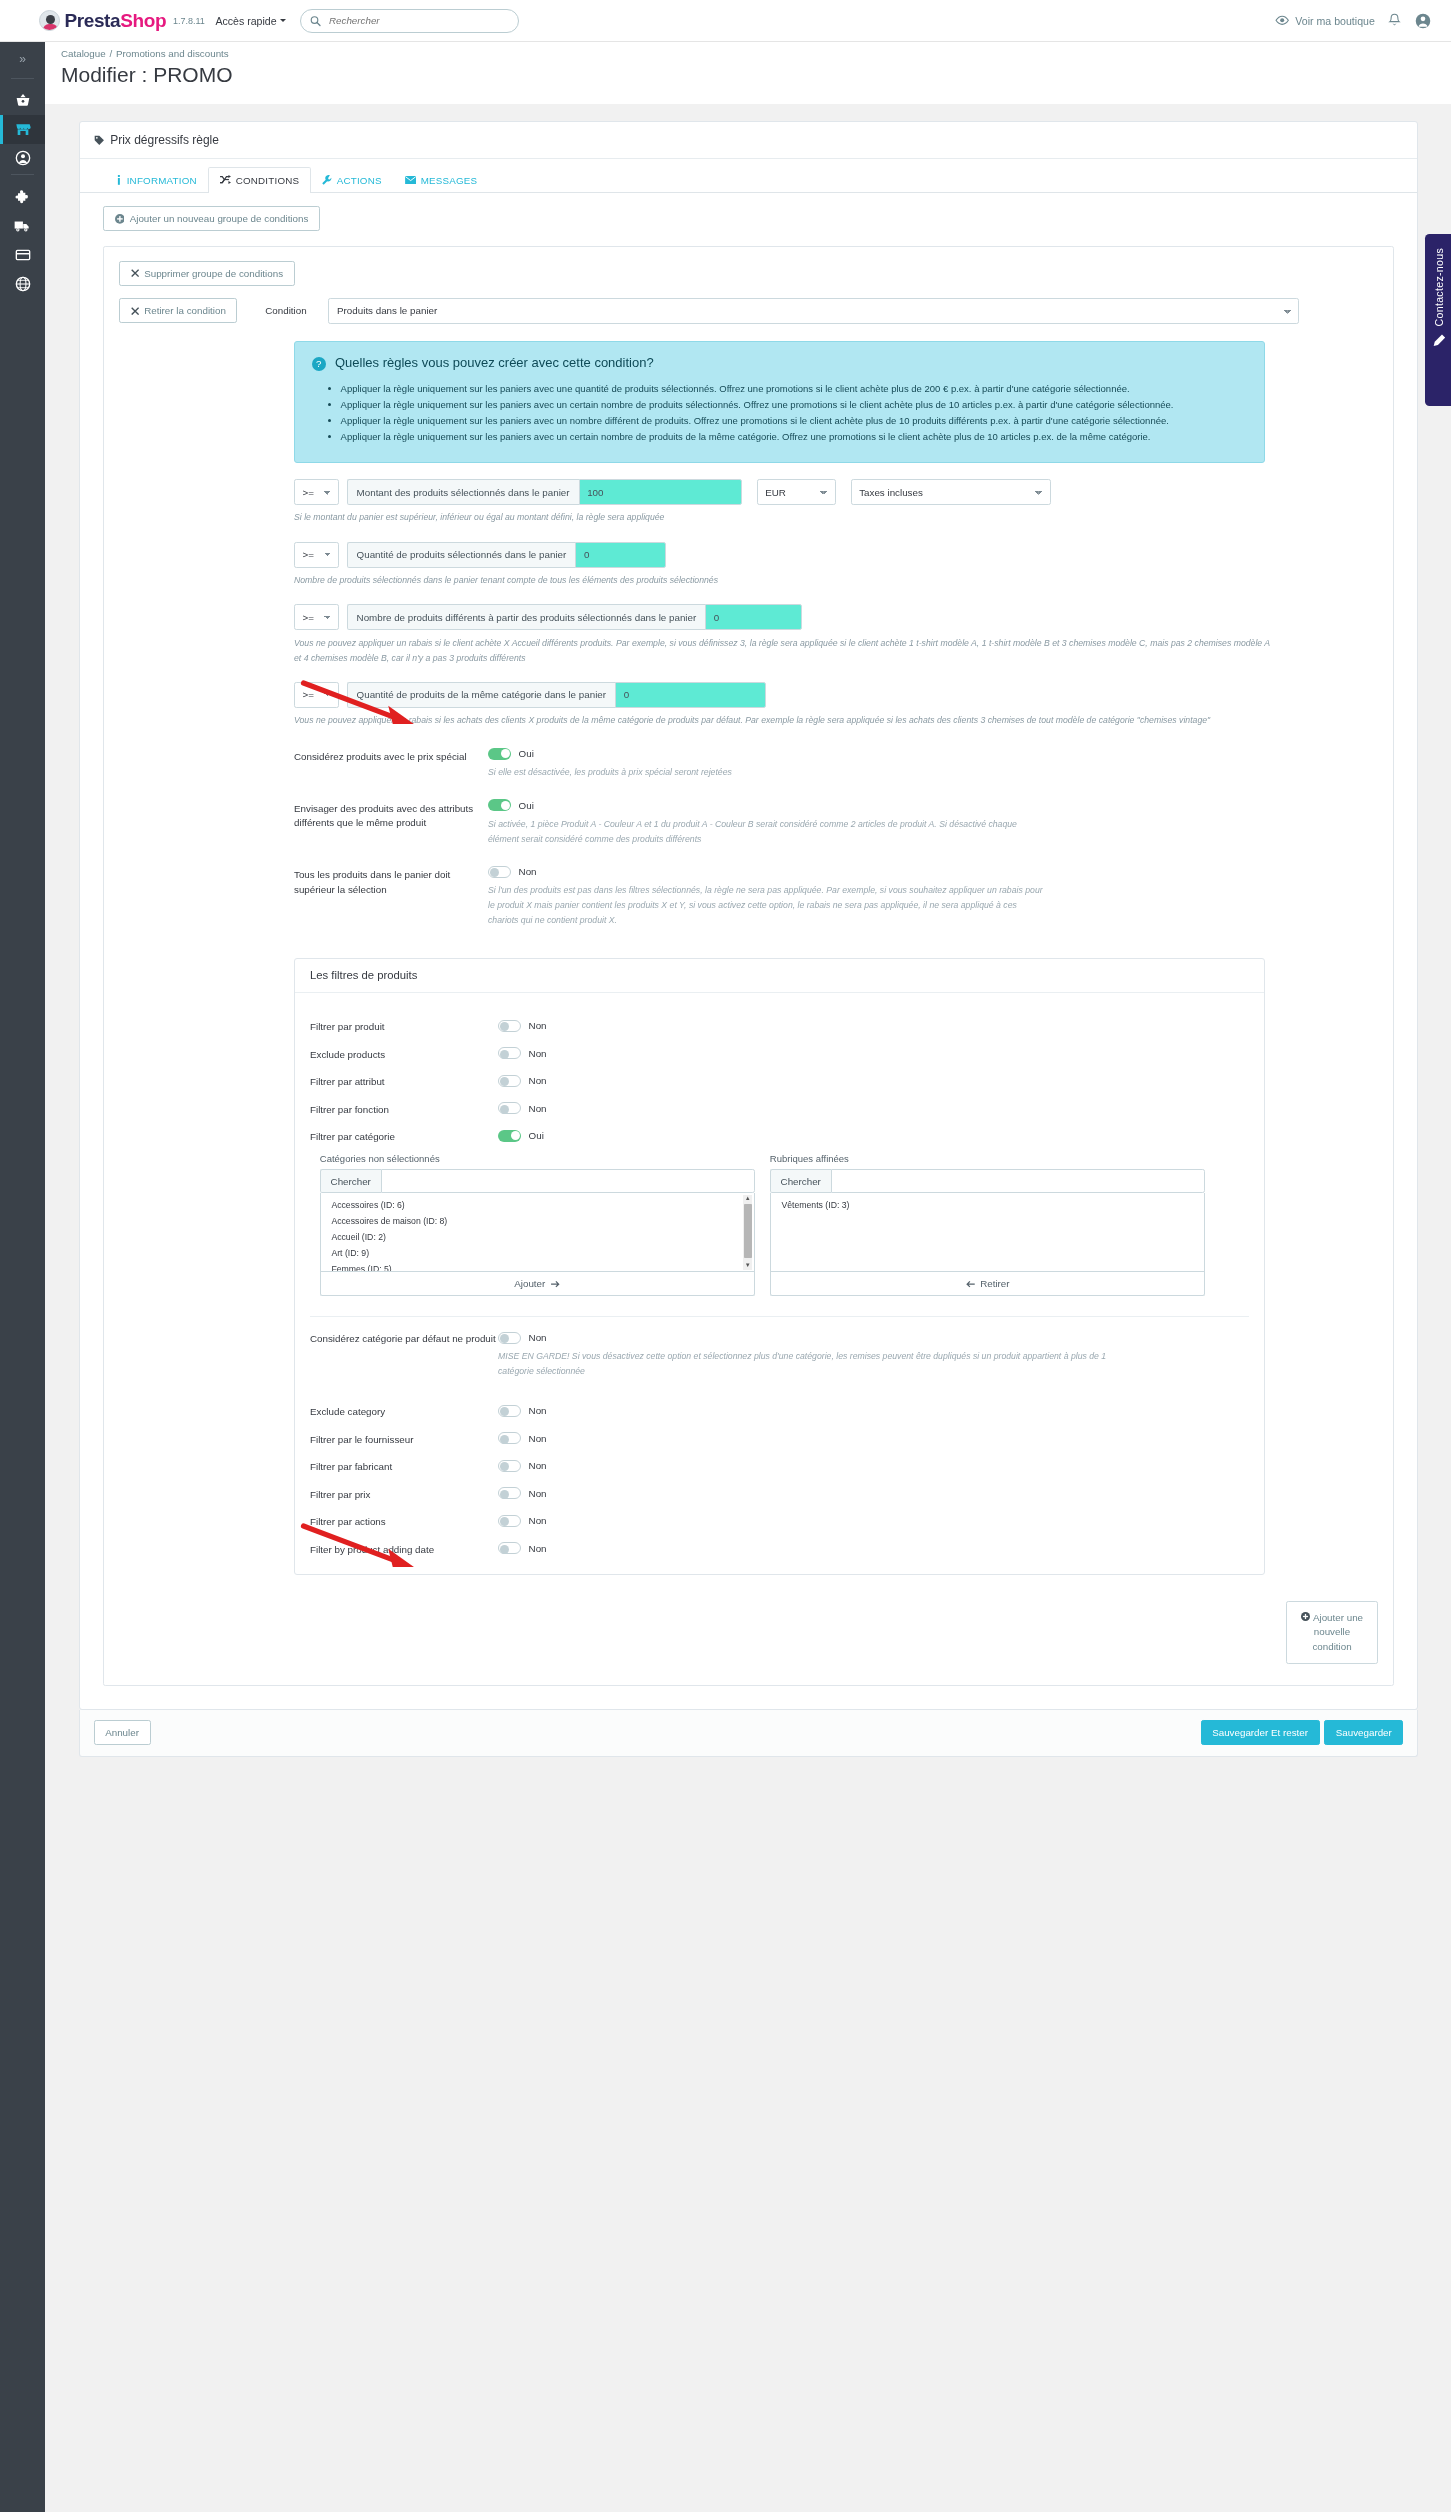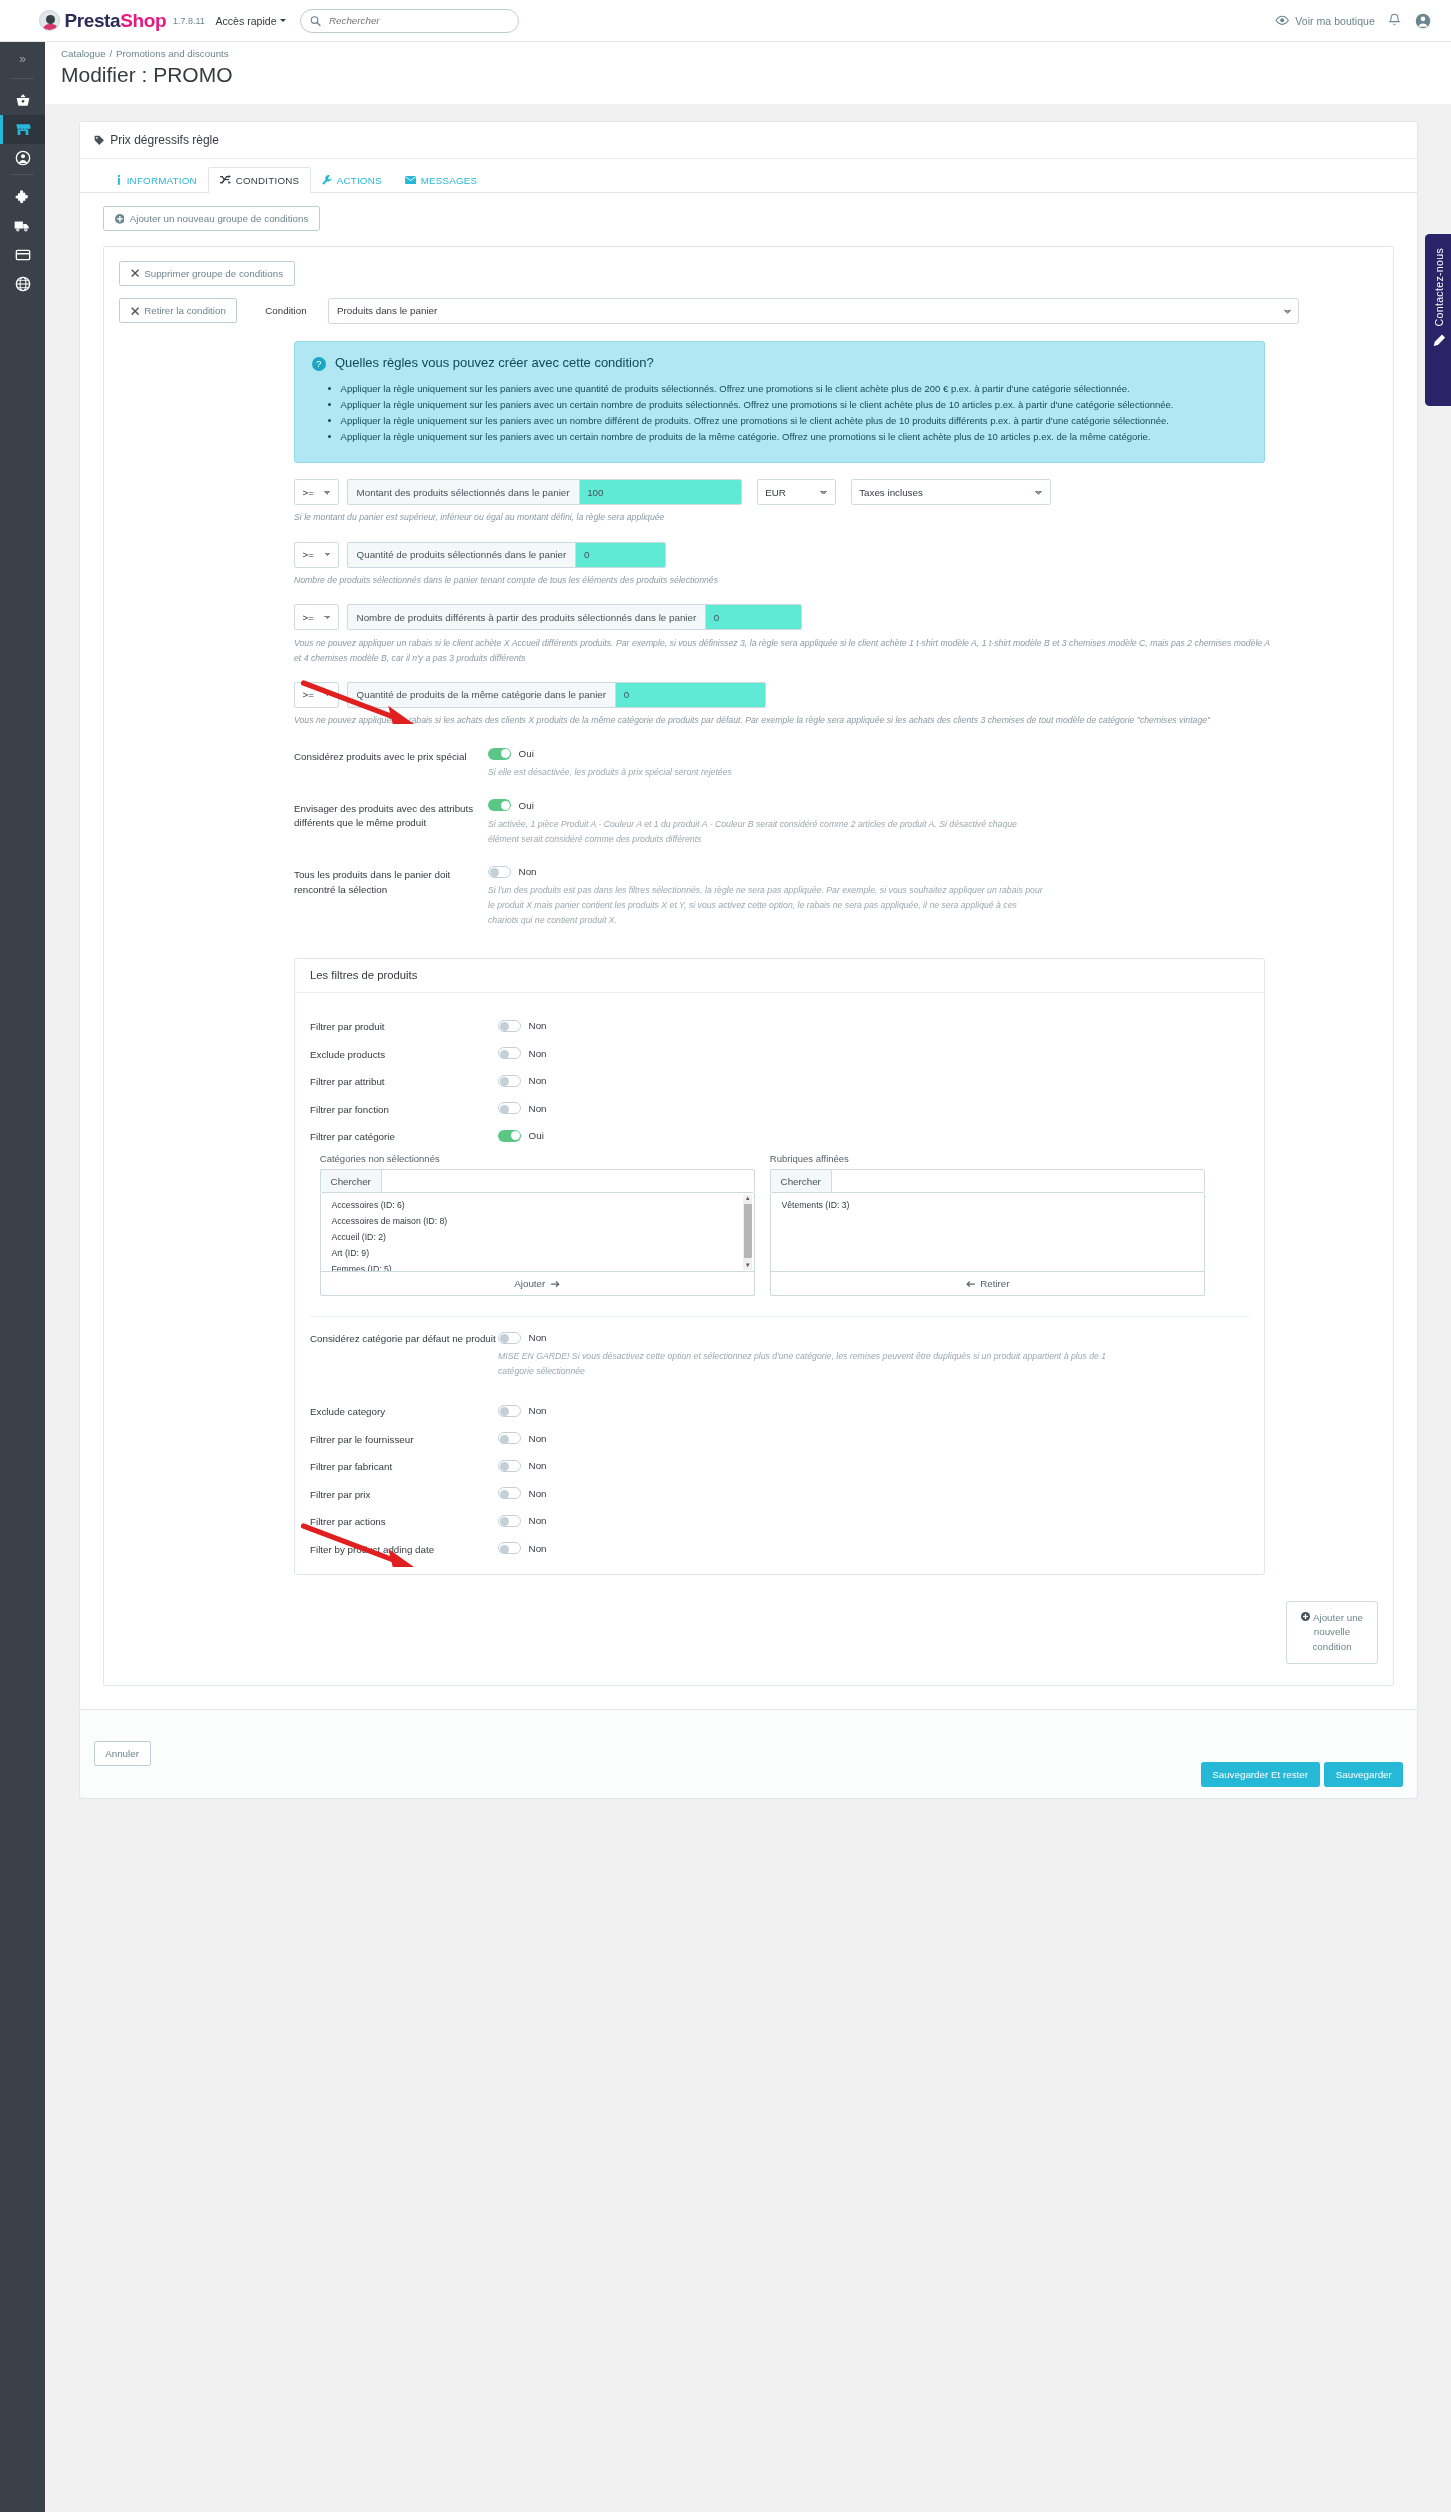--- a/index.html
+++ b/index.html
@@ -105,21 +105,21 @@
     border-radius:2.3px 2.3px 0 0;
   }
   .tab-body { padding:13.6px 23px 23px 23px; }
 
   .btn {
     display:inline-flex; align-items:center; justify-content:center; gap:5.3px;
     border:0.8px solid #bbcdd2; background:#fff; color:#6c868e;
     border-radius:2.3px; padding:6px 10.6px; font-size:9.8px; cursor:pointer;
     font-family:"Liberation Sans", sans-serif;
   }
-  .btn-primary { background:#25b9d7; border-color:#25b9d7; color:#fff;margin-top:42px; }
+  .btn-primary { background:#25b9d7; border-color:#25b9d7; color:#fff; }
 
   .group-panel {
     margin-top:15px; border:0.8px solid #e0e6eb; border-radius:2.3px; padding:13.6px 15px 21px 15px;
   }
   .cond-row { display:flex; align-items:center; margin-top:12px; }
   .cond-label { width:91px; text-align:center; font-size:9.8px; color:#363a41;padding-left:6px; }
   select.form-ctl, input.form-ctl {
     height:26px; border:0.8px solid #ccd9de; border-radius:2.3px; background:#fff;
     font-size:9.8px; color:#363a41; padding:0 7.6px;
     font-family:"Liberation Sans", sans-serif; outline:none;
@@ -524,21 +524,21 @@
                   <div class="knob"></div>
                 </div>
               <span class="sw-val">Oui</span>
             </div>
             <div class="sw-help">Si activée, 1 pièce Produit A - Couleur A et 1 du produit A - Couleur B serait considéré comme 2 articles de produit A. Si désactivé chaque élément serait considéré comme des produits différents</div>
           </div>
         </div>
 
         
         <div class="sw-row">
-          <div class="sw-left">Tous les produits dans le panier doit rencontré la sélection</div>
+          <div class="sw-left">Tous les produits dans le panier doit supérieur la sélection</div>
           <div class="sw-right">
             <div class="sw-line">
               <div class="switch off">
                   <div class="knob"></div>
                 </div>
               <span class="sw-val">Non</span>
             </div>
             <div class="sw-help">Si l'un des produits est pas dans les filtres sélectionnés, la règle ne sera pas appliquée. Par exemple, si vous souhaitez appliquer un rabais pour le produit X mais panier contient les produits X et Y, si vous activez cette option, le rabais ne sera pas appliquée, il ne sera appliqué à ces chariots qui ne contient produit X.</div>
           </div>
         </div>

